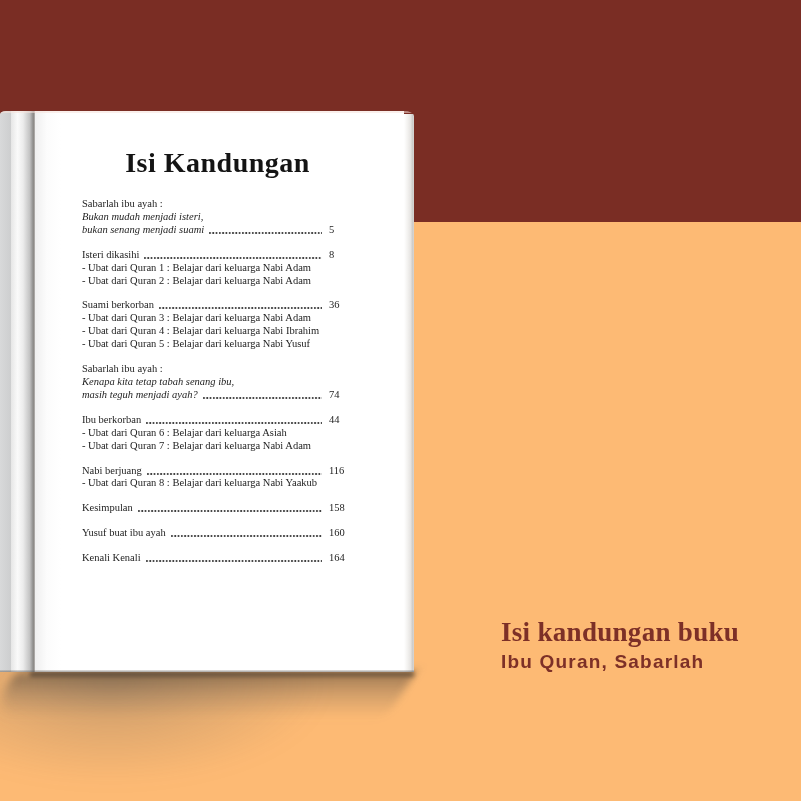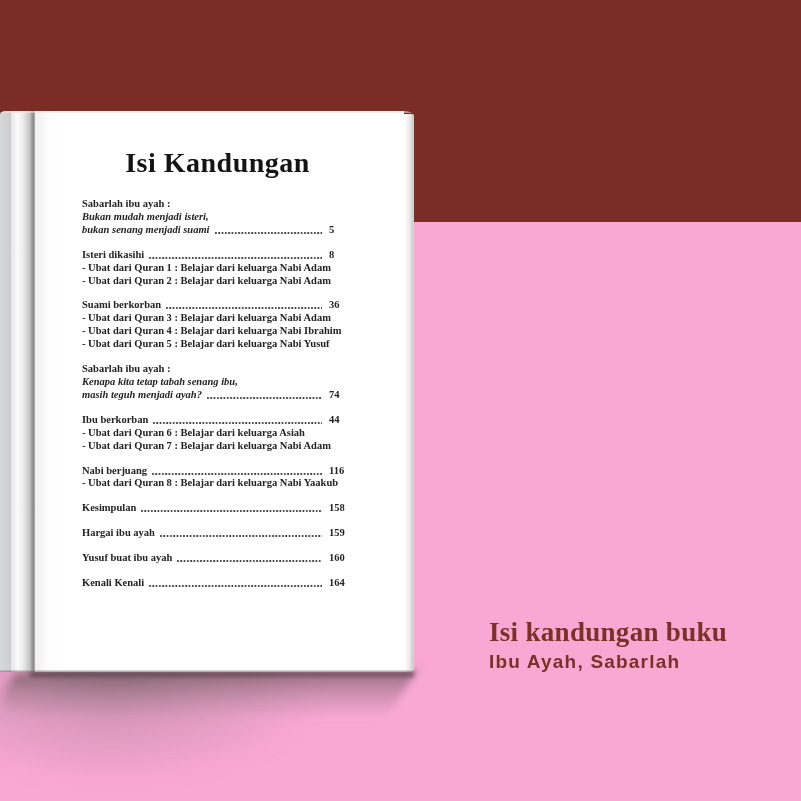--- a/index.html
+++ b/index.html
@@ -37,39 +37,39 @@
   .bottom-line{position:absolute;left:0;right:0;bottom:0;height:2px;
     background:linear-gradient(180deg,rgba(120,115,110,.2),rgba(90,85,80,.55));}
 
   
   .page-inner{position:absolute;left:47px;right:51px;top:0;color:#232323;}
   .toc-title{margin-top:36px;text-align:center;font-weight:bold;font-size:28px;
     letter-spacing:.5px;color:#141414;font-family:"Liberation Serif",serif;}
   .toc{margin-top:19px;font-size:10.5px;line-height:12.9px;}
   .toc-section{margin-bottom:12px;}
   .toc-section:last-child{margin-bottom:0;}
-  .toc-line{display:flex;font-weight:bold;}
+  .toc-line{display:flex;}
   .toc-line .toc-text{white-space:pre;}
   .toc-line.italic .toc-text{font-style:italic;}
   .leader{flex:1 1 auto;margin-left:5px;margin-right:4px;
     background-image:radial-gradient(circle at 1.1px 9px,#3f3f3f .8px,rgba(0,0,0,0) 1.15px);
     background-size:3.3px 100%;background-repeat:repeat-x;}
   .toc-page{flex:0 0 auto;width:24px;padding-left:3px;}
 
   
-  .caption{position:absolute;left:489px;top:617px;}
+  .caption{position:absolute;left:501px;top:617px;}
   .caption-title{margin:0;font-family:"Liberation Serif",serif;font-weight:bold;
     font-size:27px;letter-spacing:.3px;}
   .caption-subtitle{margin:3px 0 0;font-family:"Liberation Sans",sans-serif;
     font-weight:bold;font-size:19px;letter-spacing:1.2px;}
 </style>
 </head>
 <body>
 
-<div class="canvas" style="background: #f9a8d4;">
+<div class="canvas" style="background: #fdba74;">
   <div class="band" style="background: rgb(122, 45, 36);"></div>
 
   <div class="shadow-soft"></div>
   <div class="shadow-main"></div>
   <div class="shadow-tight"></div>
 
   <div class="book">
     <div class="left-strip"></div>
     <div class="curl"></div>
     <div class="gutter"></div>
@@ -157,27 +157,20 @@
             </div>
             <div class="toc-section">
               <div class="toc-line roman">
                 <span class="toc-text">Kesimpulan</span>
                 <span class="leader"></span>
                 <span class="toc-page">158</span>
               </div>
             </div>
             <div class="toc-section">
               <div class="toc-line roman">
-                <span class="toc-text">Hargai ibu ayah</span>
-                <span class="leader"></span>
-                <span class="toc-page">159</span>
-              </div>
-            </div>
-            <div class="toc-section">
-              <div class="toc-line roman">
                 <span class="toc-text">Yusuf buat ibu ayah</span>
                 <span class="leader"></span>
                 <span class="toc-page">160</span>
               </div>
             </div>
             <div class="toc-section">
               <div class="toc-line roman">
                 <span class="toc-text">Kenali Kenali</span>
                 <span class="leader"></span>
                 <span class="toc-page">164</span>
@@ -186,15 +179,15 @@
           </div>
       </div>
     </div>
     <div class="stack"></div>
     <div class="top-hl"></div>
     <div class="bottom-line"></div>
   </div>
 
   <div class="caption" style="color: rgb(125, 48, 39);">
     <h2 class="caption-title">Isi kandungan buku</h2>
-    <p class="caption-subtitle">Ibu Ayah, Sabarlah</p>
+    <p class="caption-subtitle">Ibu Quran, Sabarlah</p>
   </div>
 </div>
 
 </body></html>

